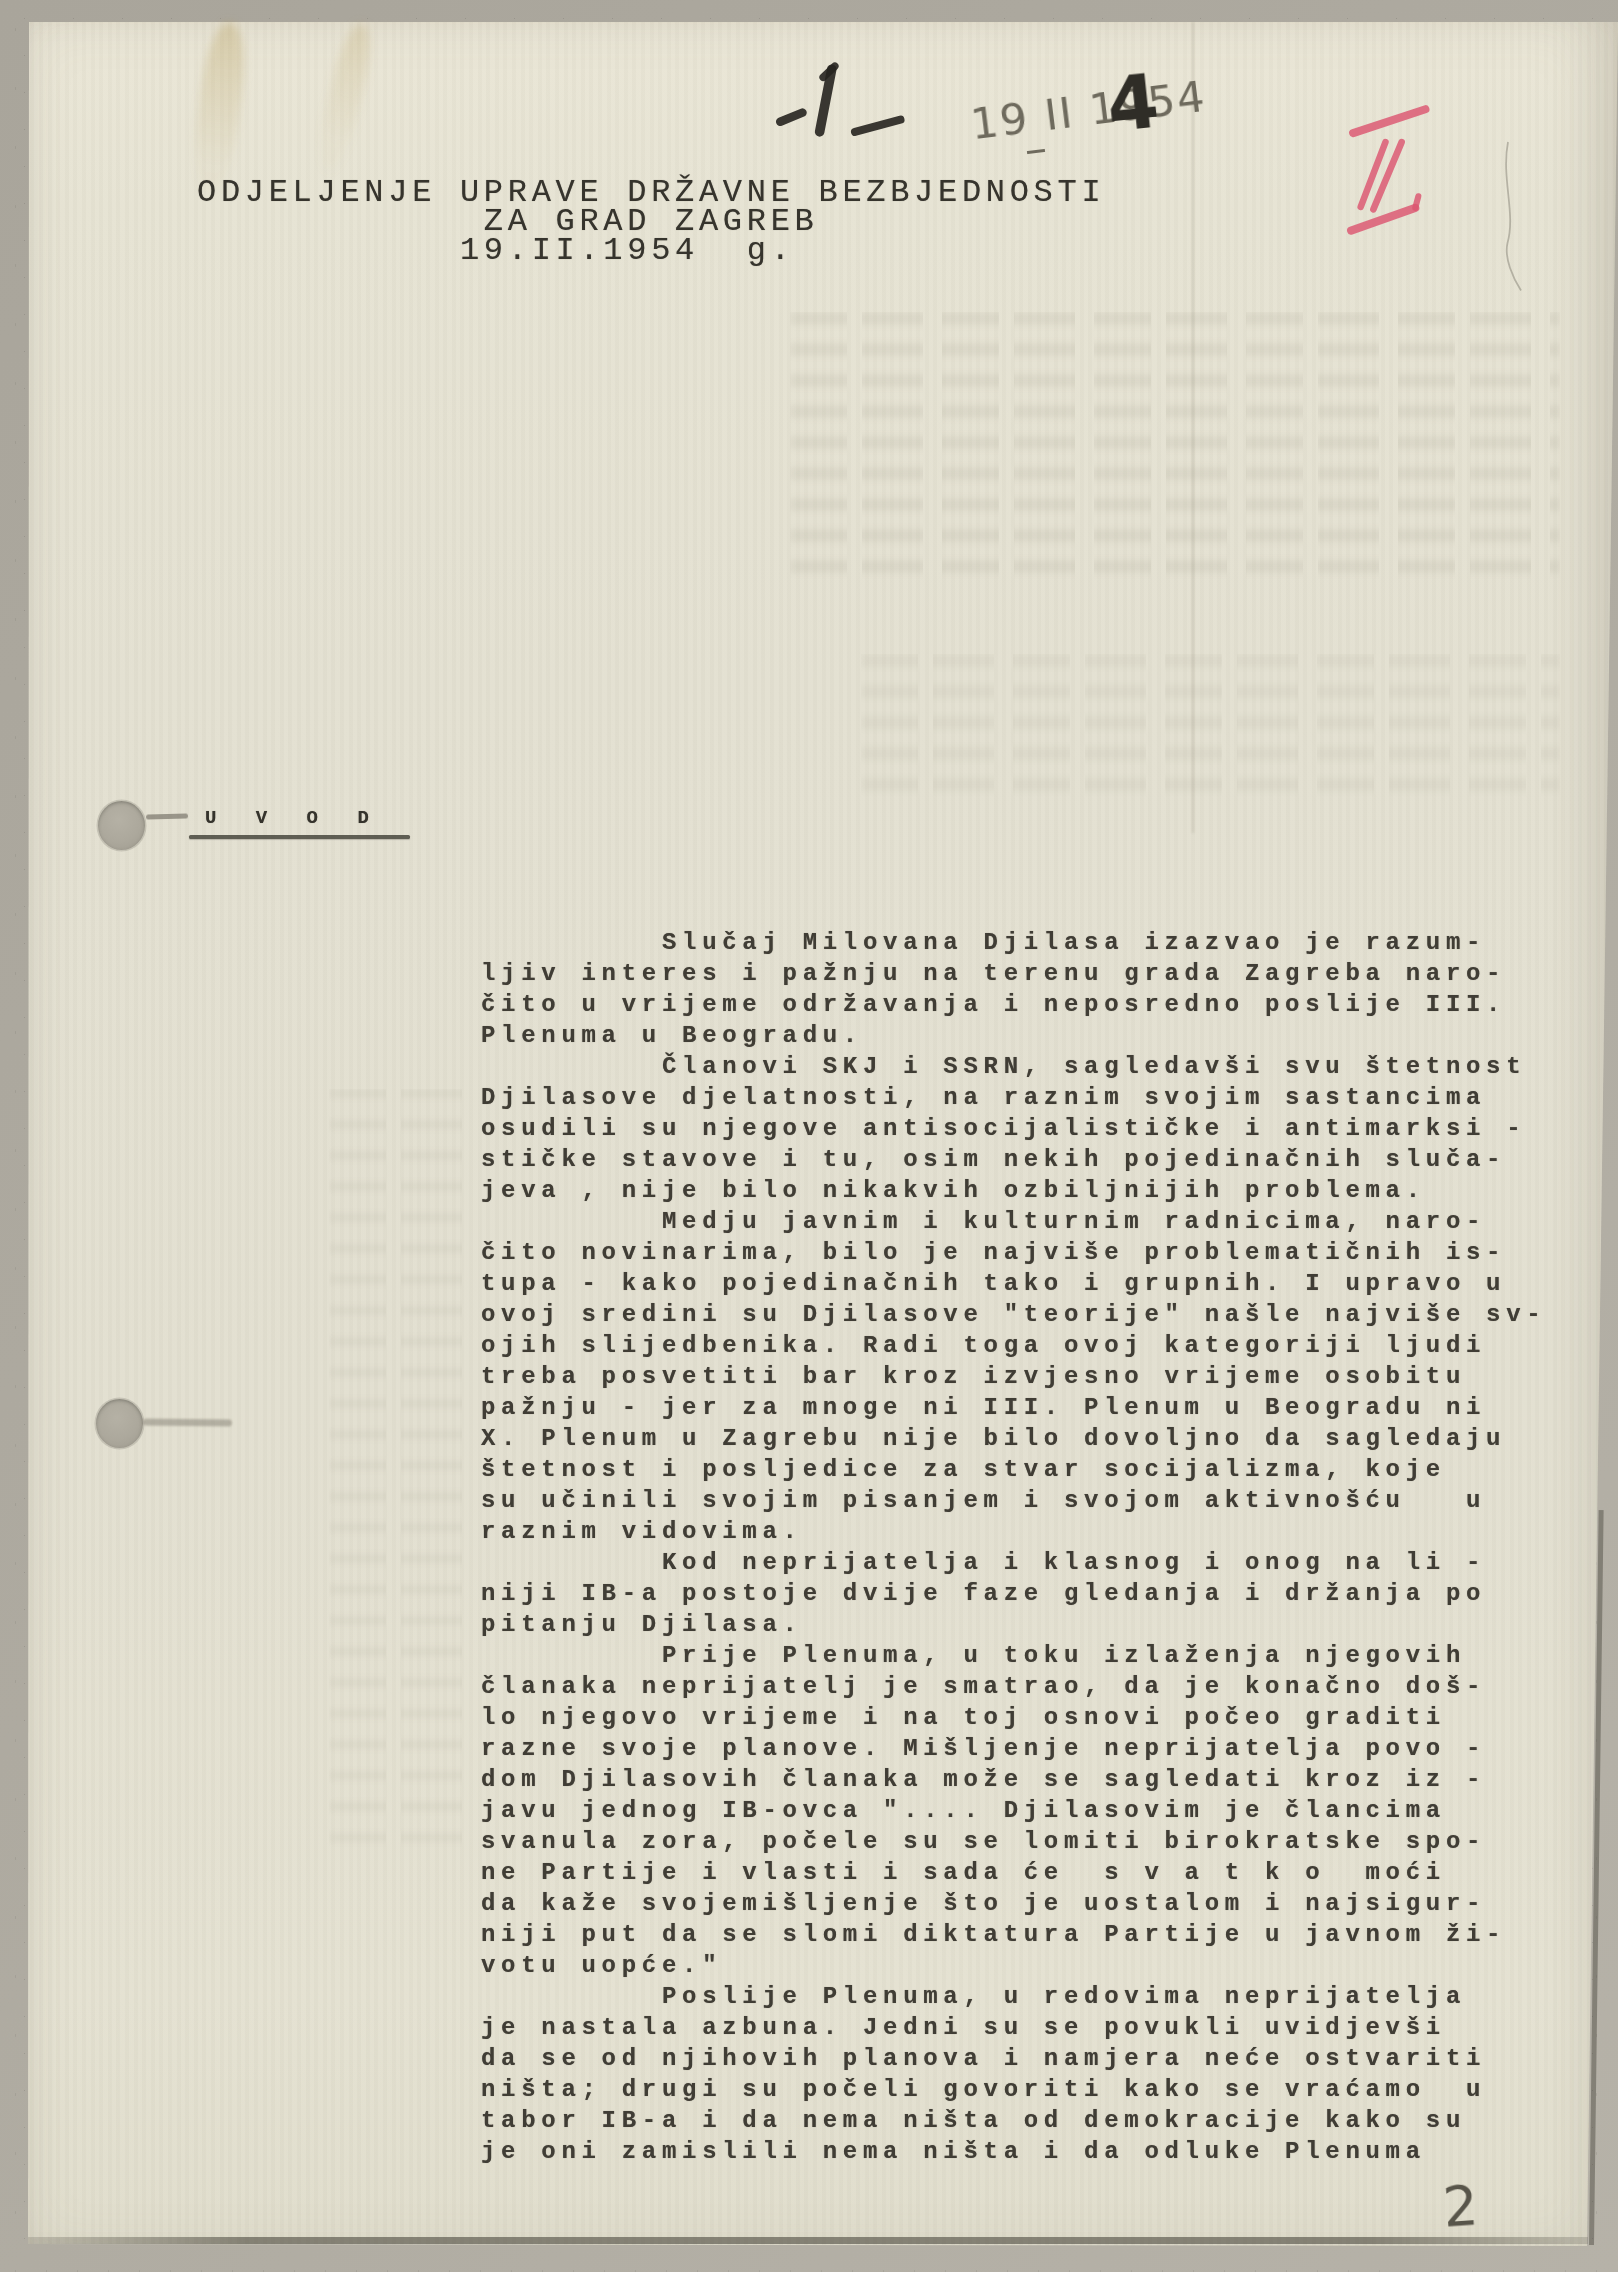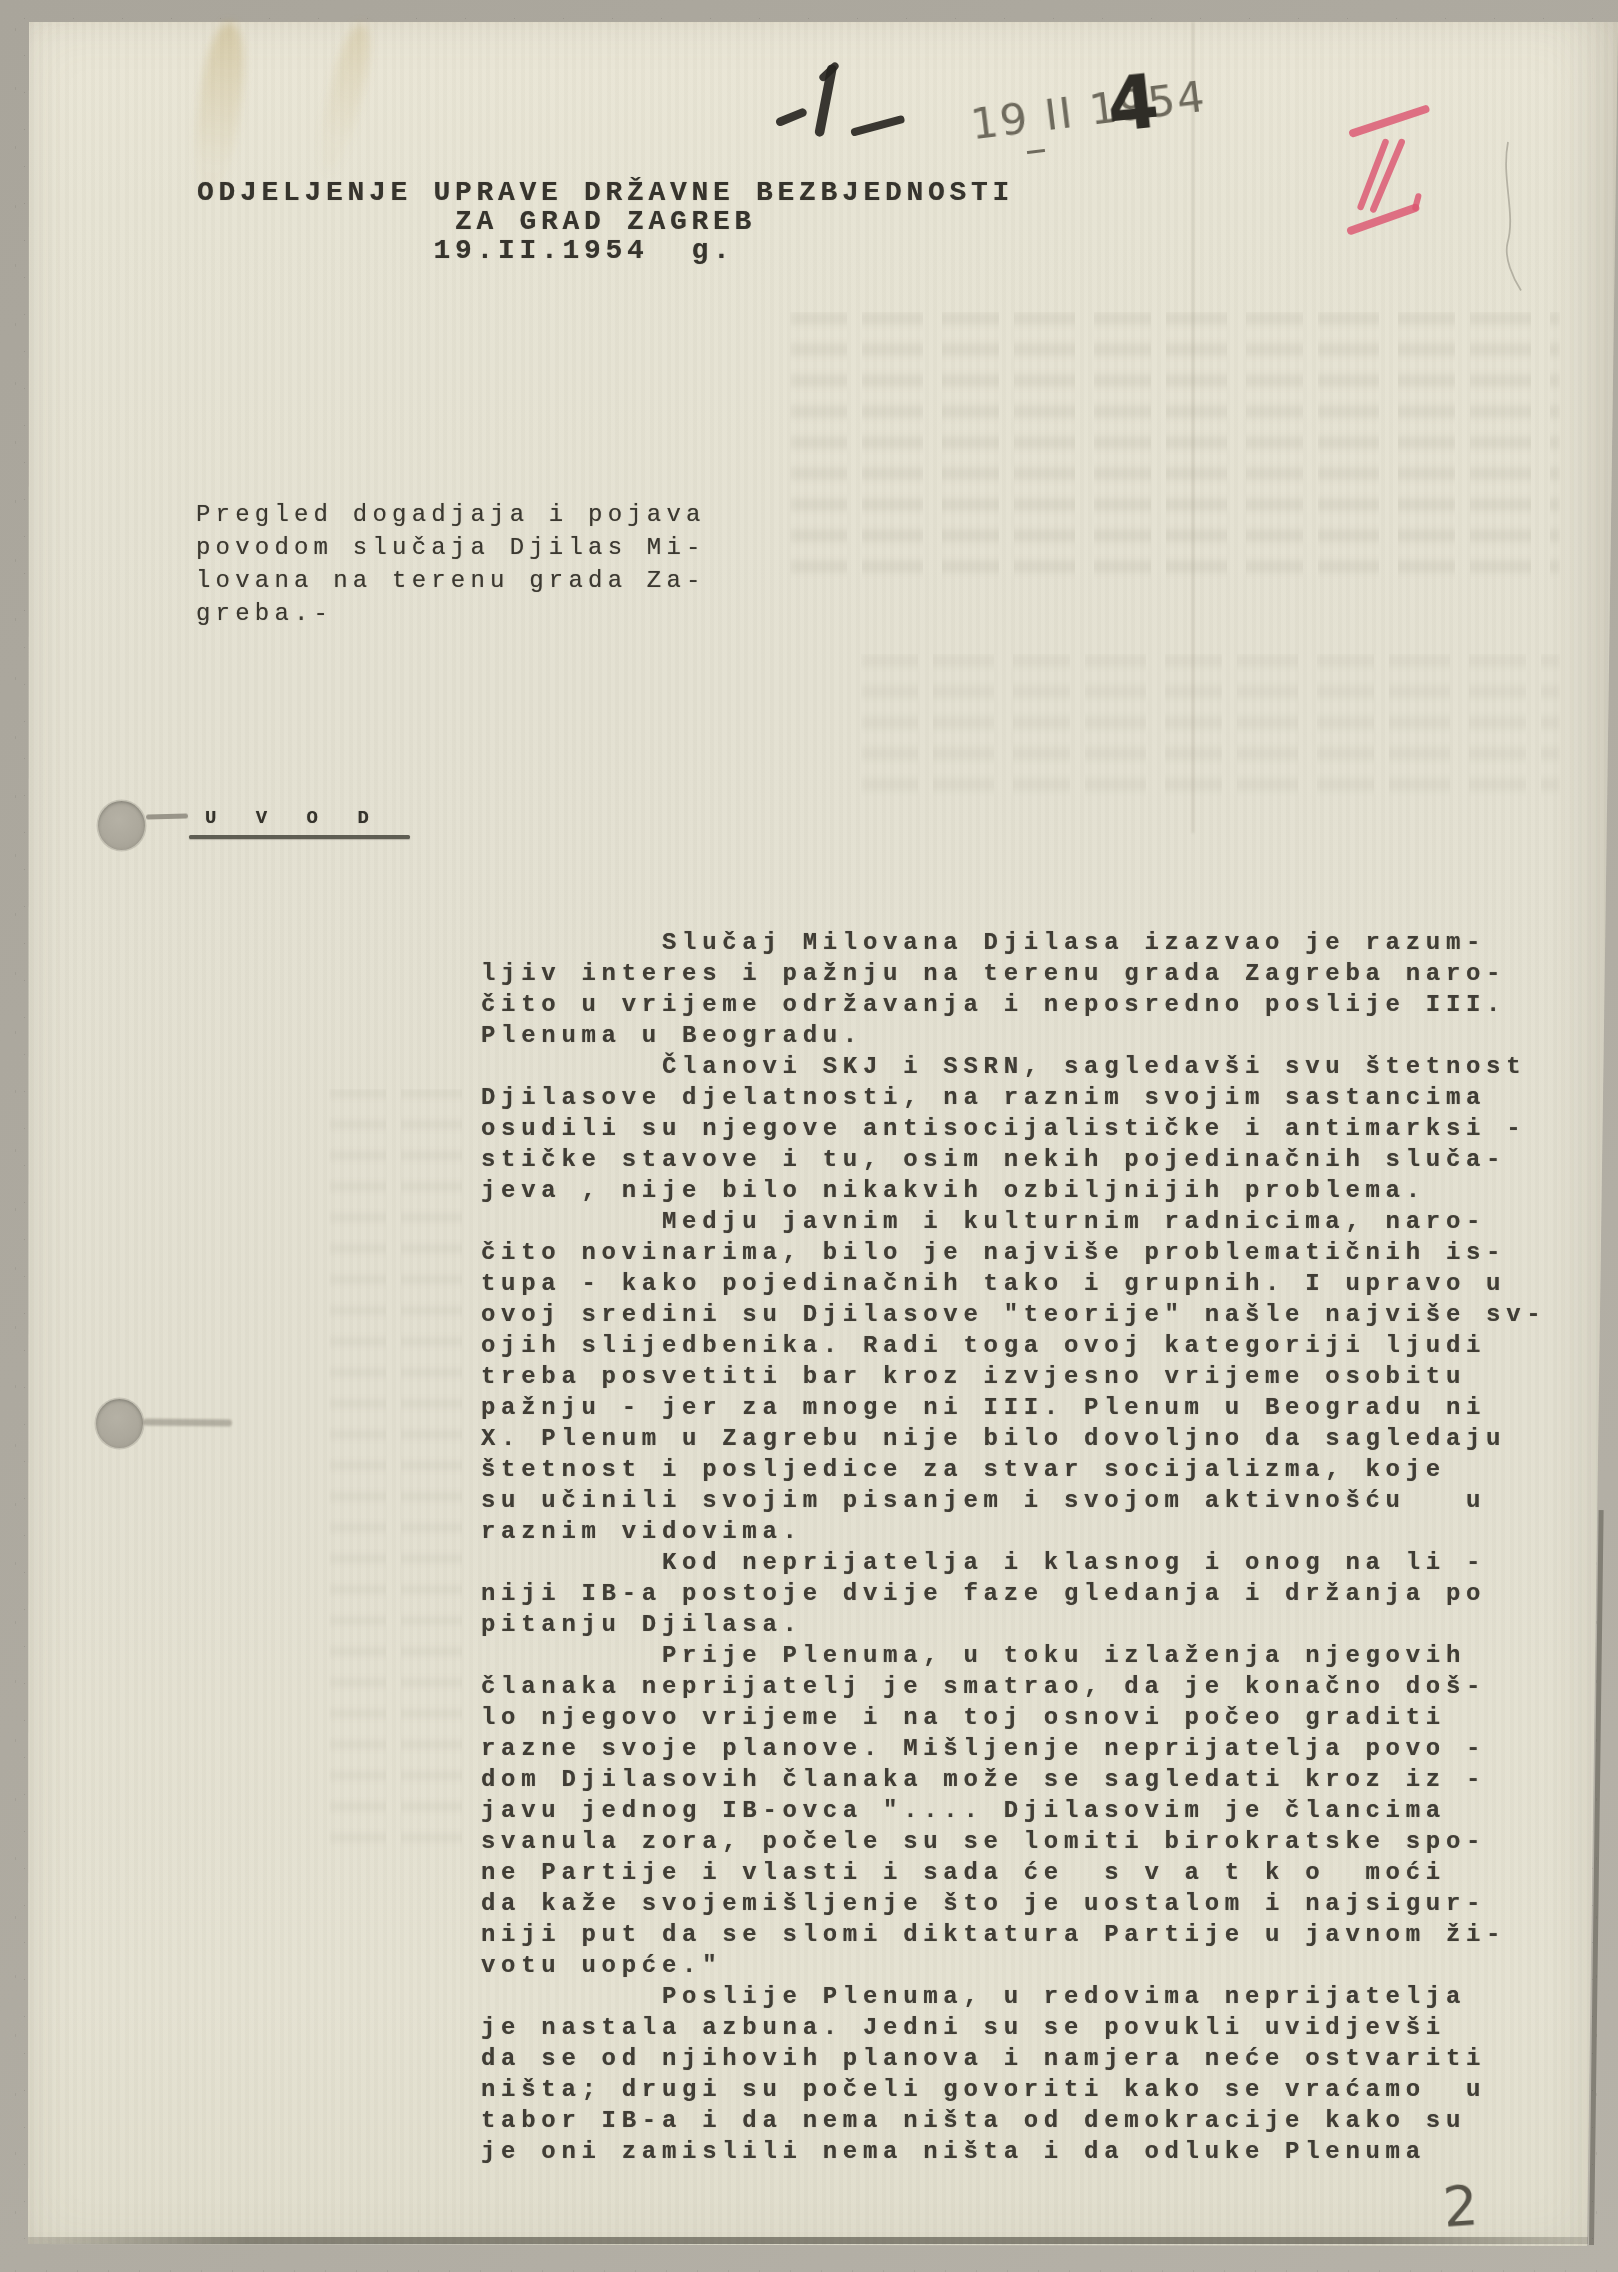--- a/index.html
+++ b/index.html
@@ -25,21 +25,21 @@
   .paper-grain{
     position:absolute;inset:0;z-index:2;pointer-events:none;
     clip-path:polygon(29px 22px,1618px 22px,1587px 2246px,28px 2244px);
     background-image:repeating-linear-gradient(90deg,rgba(255,255,255,.022) 0 4.6px,rgba(86,82,70,.022) 4.6px 8.6px);
   }
   .tw{
     position:absolute;z-index:6;margin:0;white-space:pre;
     font-family:"Liberation Mono","DejaVu Sans Mono",monospace;
     color:#403d35;text-shadow:0 0 0.8px rgba(64,60,52,.55);
   }
-  .letterhead{left:197px;top:178px;font-size:28px;line-height:29px;letter-spacing:4.7px;font-weight:700;color:#36342d;}
+  .letterhead{left:197px;top:178px;font-size:32px;line-height:29px;letter-spacing:4.7px;font-weight:400;color:#36342d;}
   .subject{left:196px;top:498px;font-size:24px;line-height:33px;letter-spacing:5.2px;font-weight:400;color:#3b3830;}
   .uvod{left:205px;top:803px;font-size:19px;line-height:30px;letter-spacing:14px;font-weight:700;color:#35332c;}
   .uvod-underline{position:absolute;left:189px;top:835px;width:221px;height:4px;z-index:6;
     background:rgba(58,56,48,.78);border-radius:1.5px;box-shadow:0 1px 1px rgba(58,56,48,.25);}
   .uvod-dash{position:absolute;left:146px;top:814px;width:42px;height:4.6px;z-index:6;
     background:rgba(80,76,66,.5);border-radius:2.5px;transform:rotate(-1.5deg);filter:blur(0.3px);}
   .bodytext{left:481px;top:927px;font-size:24px;line-height:31px;letter-spacing:5.7px;font-weight:bold;}
   .hole{
     position:absolute;width:47px;height:49px;border-radius:50%;z-index:5;
     background:radial-gradient(circle at 44% 38%,#b5b1a5 0%,#aca89c 55%,#9e9a8e 100%);
@@ -119,24 +119,20 @@
   </svg>
 
   <svg class="svgmark" style="left:1494px;top:137px;" width="35" height="162" viewBox="0 0 70 320">
     <path d="M 28 8 C 14 80 44 150 27 210 C 20 240 38 280 54 305" stroke="#8d897c" stroke-width="3.5" stroke-opacity=".55" fill="none"></path>
   </svg>
 
   <pre class="tw letterhead">ODJELJENJE UPRAVE DRŽAVNE BEZBJEDNOSTI
             ZA GRAD ZAGREB
            19.II.1954  g.</pre>
 
-  <pre class="tw subject">Pregled dogadjaja i pojava
-povodom slučaja Djilas Mi-
-lovana na terenu grada Za-
-greba.-</pre>
 
   <div class="hole hole-top"></div>
   <div class="hole hole-mid"></div>
   <div class="hole-smudge"></div>
 
   <div class="uvod-dash"></div>
   <pre class="tw uvod">U V O D</pre>
   <div class="uvod-underline"></div>
 
   <pre class="tw bodytext">         Slučaj Milovana Djilasa izazvao je razum-

